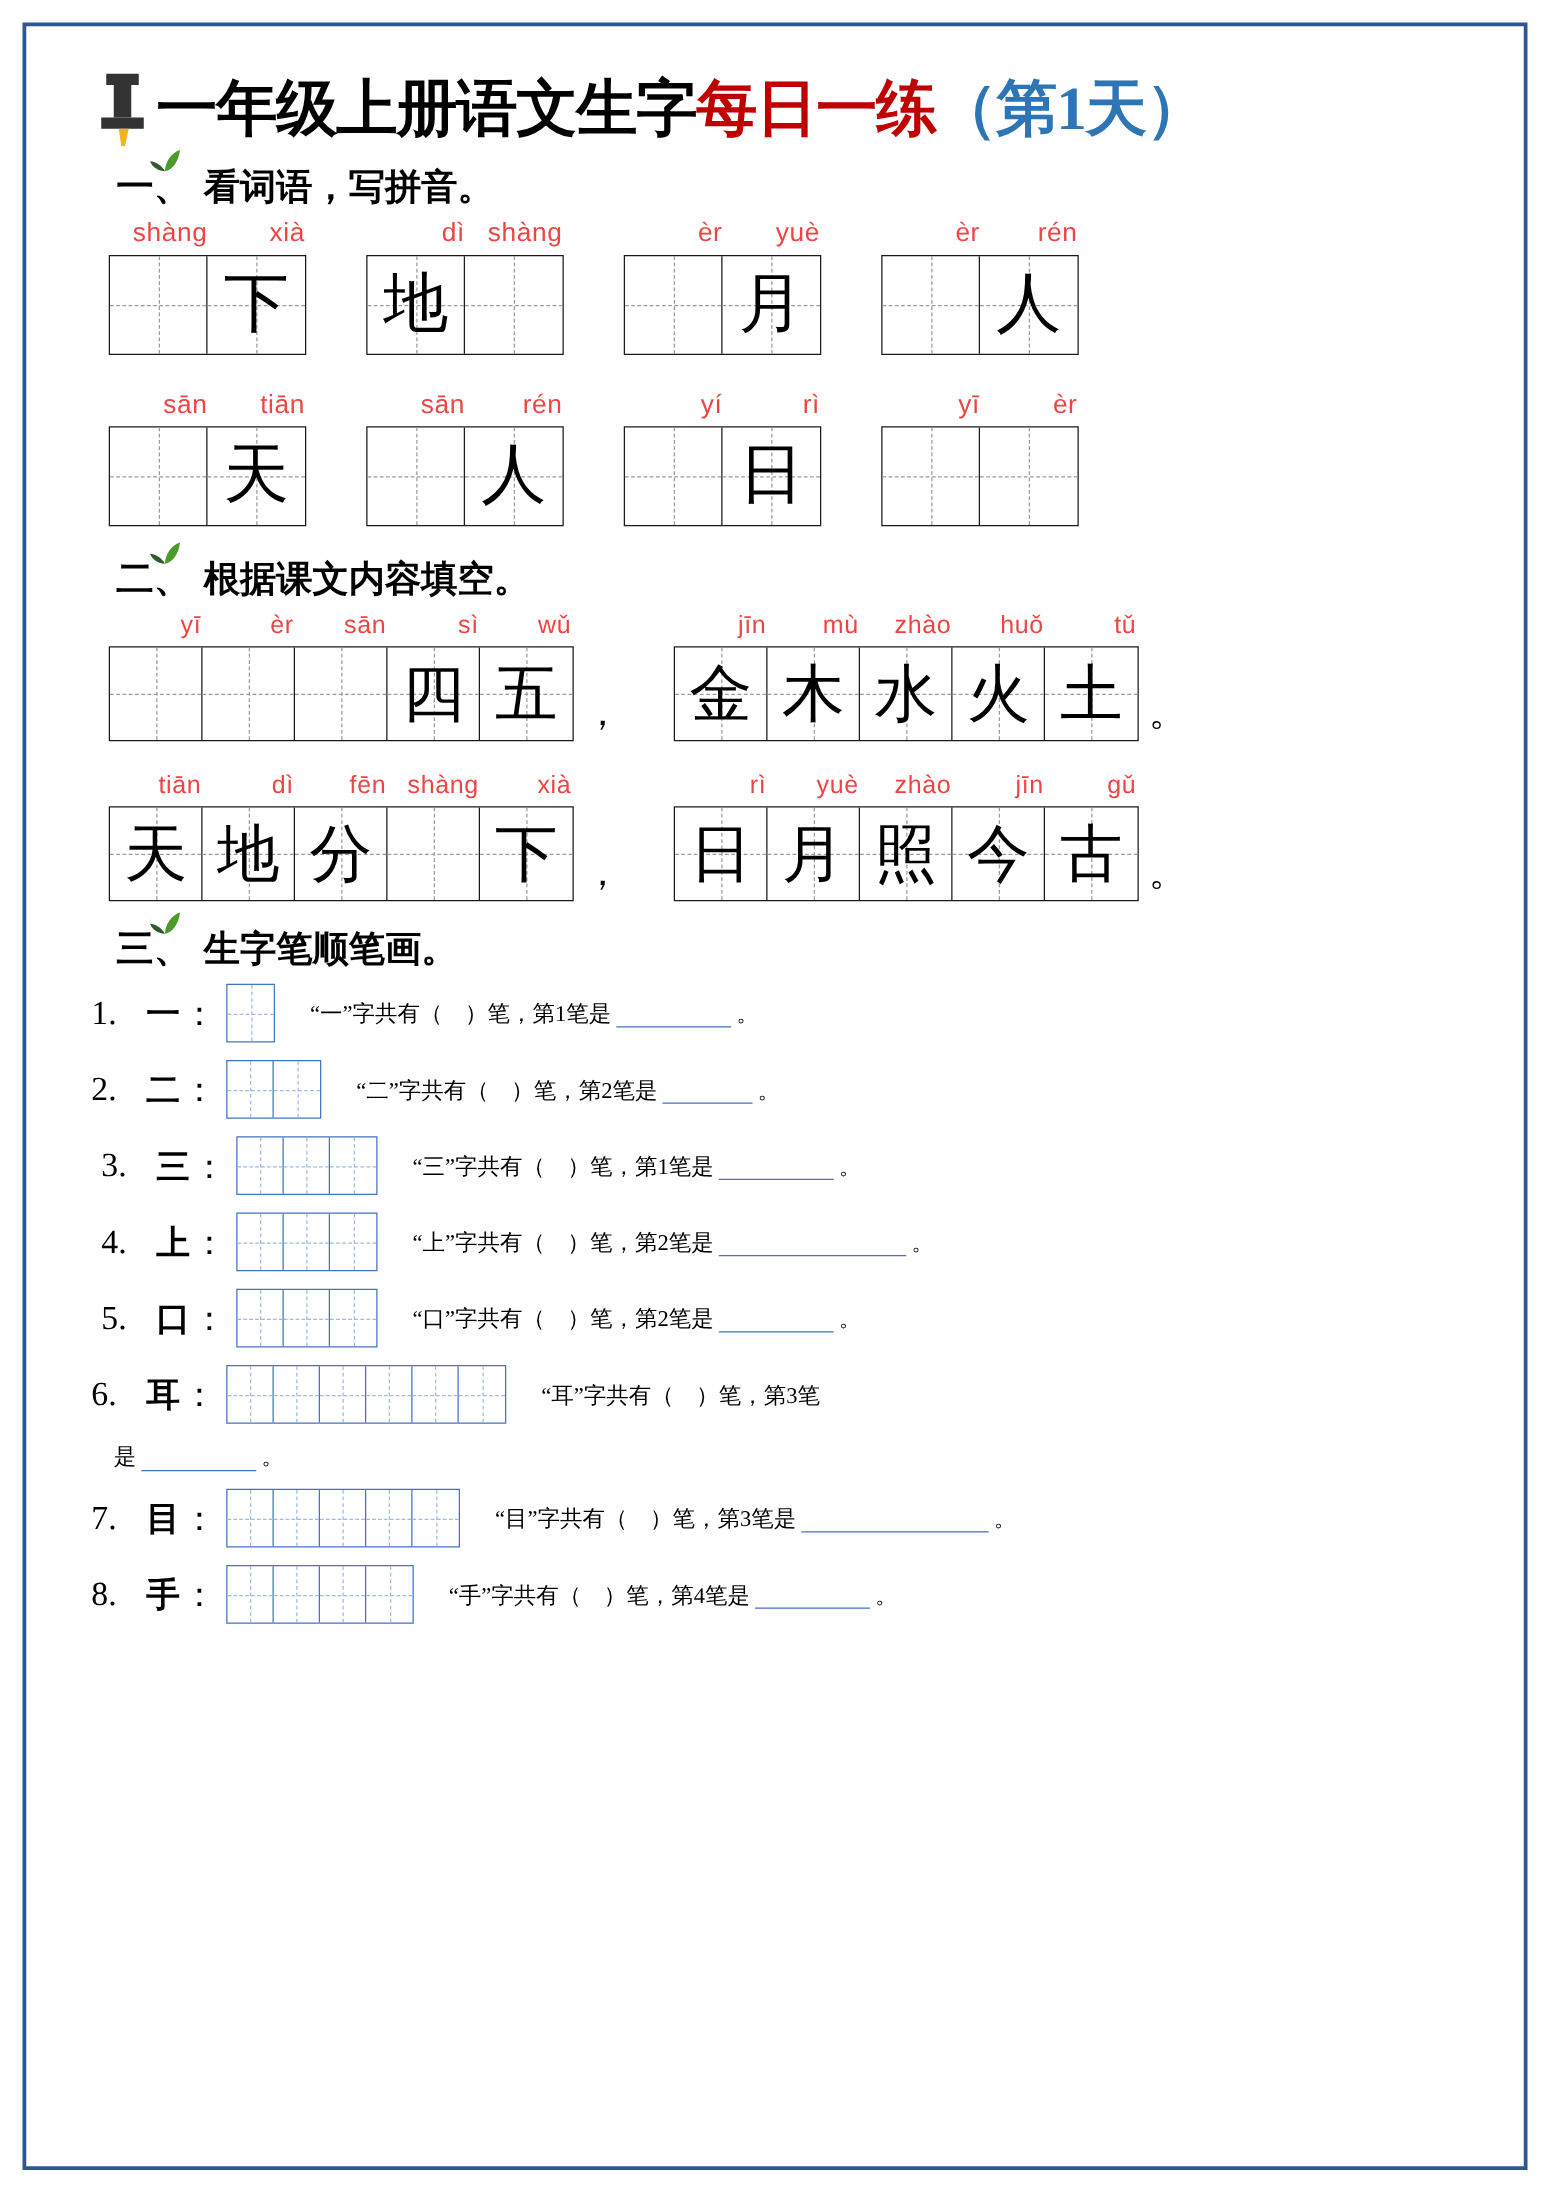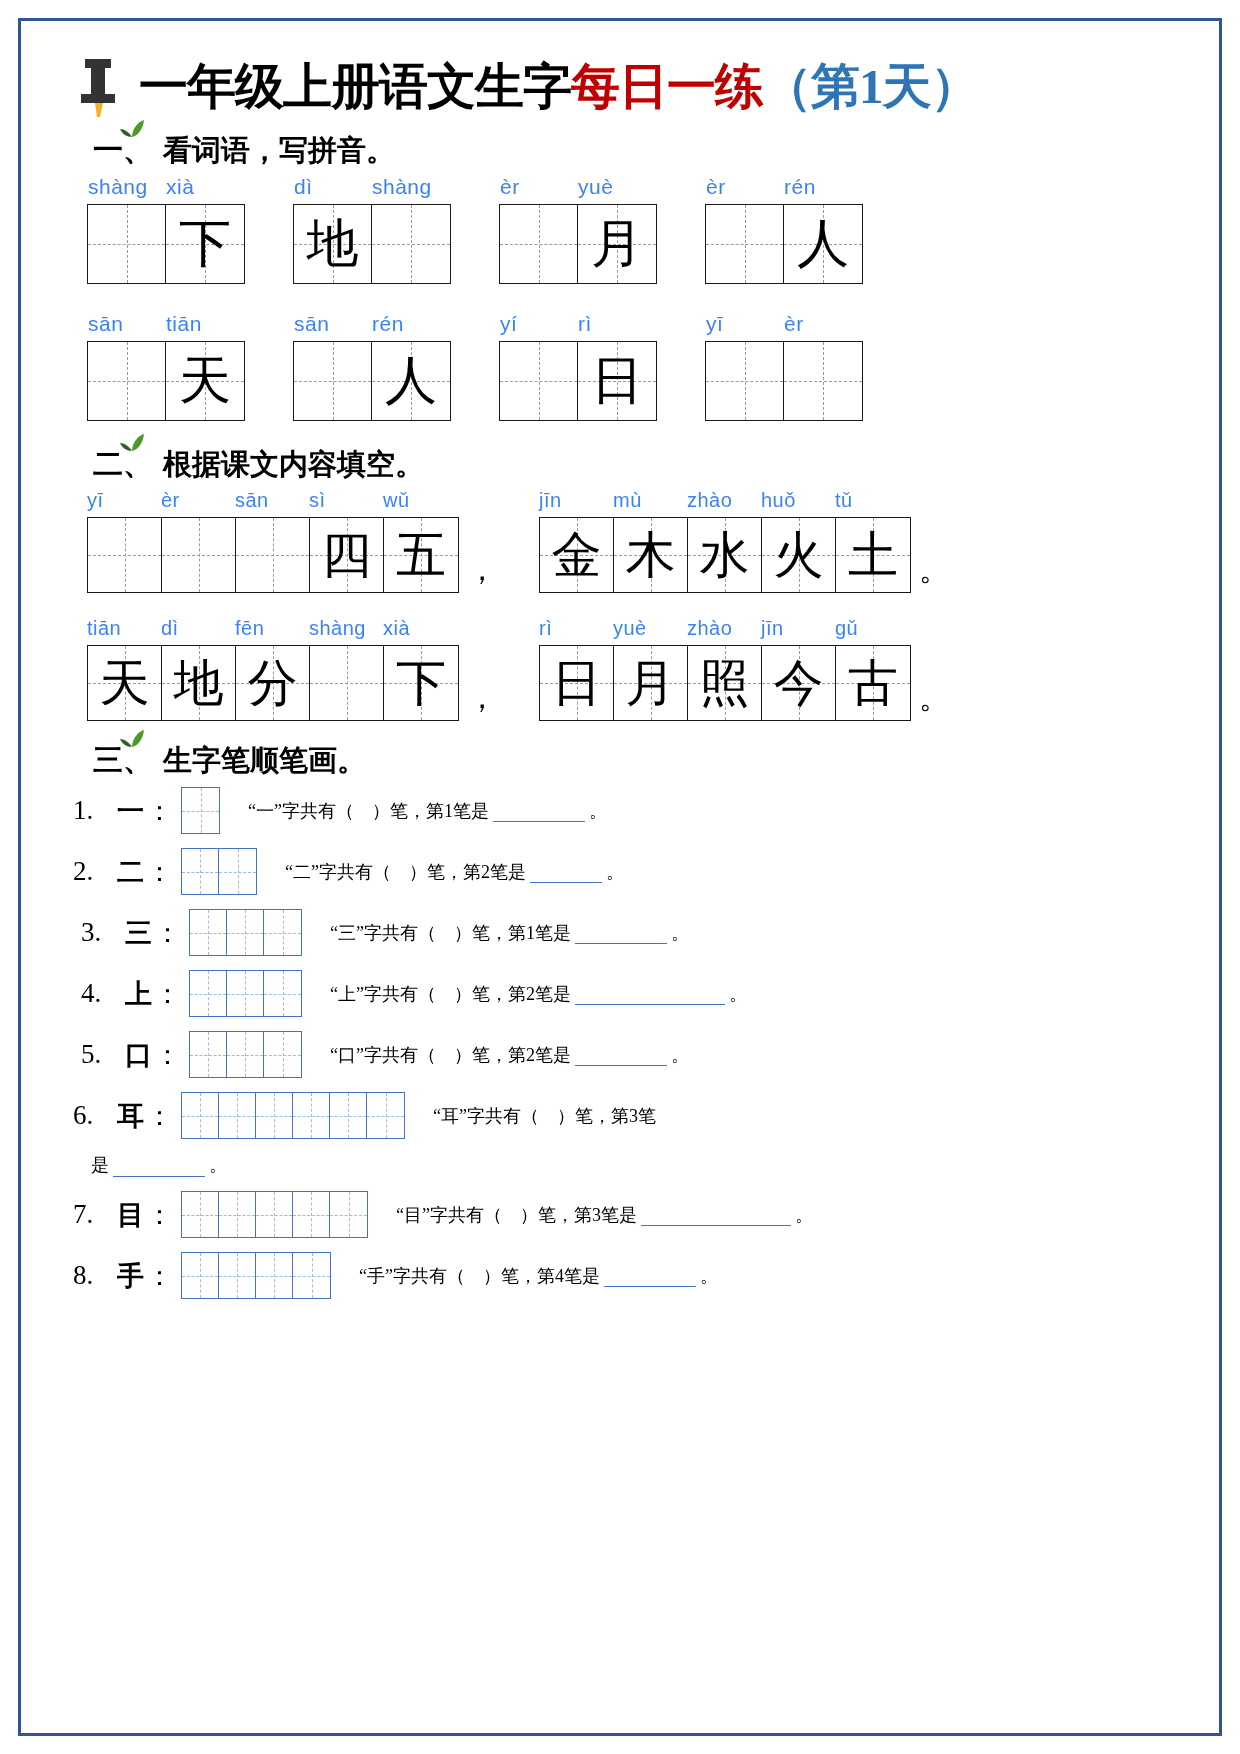--- a/index.html
+++ b/index.html
@@ -19,21 +19,21 @@
   .frame{
     position:relative;
     width:100%;height:100%;
     box-sizing:border-box;
     border:3px solid #2f5597;
     padding:20px 34px 0 34px;
   }
 
   
   .title-row{
-    display:flex;align-items:center;gap:14px;
+    display:flex;align-items:center;
     margin:14px 0 2px 18px;
   }
   .pin-icon{width:52px;height:62px;flex:0 0 auto;}
   .title{
     font-family:"Liberation Serif","DejaVu Serif",serif;
     font-weight:bold;
     font-size:49px;
     letter-spacing:-1px;
     white-space:nowrap;
     line-height:1;
@@ -65,23 +65,23 @@
   .word-row{
     display:flex;
     justify-content:flex-start;
     gap:48px;
     margin-bottom:28px;
     padding-left:14px;
   }
   .word-group{display:flex;flex-direction:column;align-items:center;}
   .py-line{display:flex;}
   .py{
-    width:78px;text-align:left;
+    width:78px;text-align:right;
     font-family:"Liberation Sans","DejaVu Sans",sans-serif;
-    font-size:21px;color:#3b82f6;
+    font-size:21px;color:#ef4444;
     letter-spacing:.5px;
     padding-bottom:5px;
   }
   .grid{display:flex;border:1.6px solid #1a1a1a;background:#fff;}
   .cell{
     width:78px;height:78px;
     position:relative;
     box-sizing:border-box;
     border-right:1.6px solid #1a1a1a;
     display:flex;align-items:center;justify-content:center;

